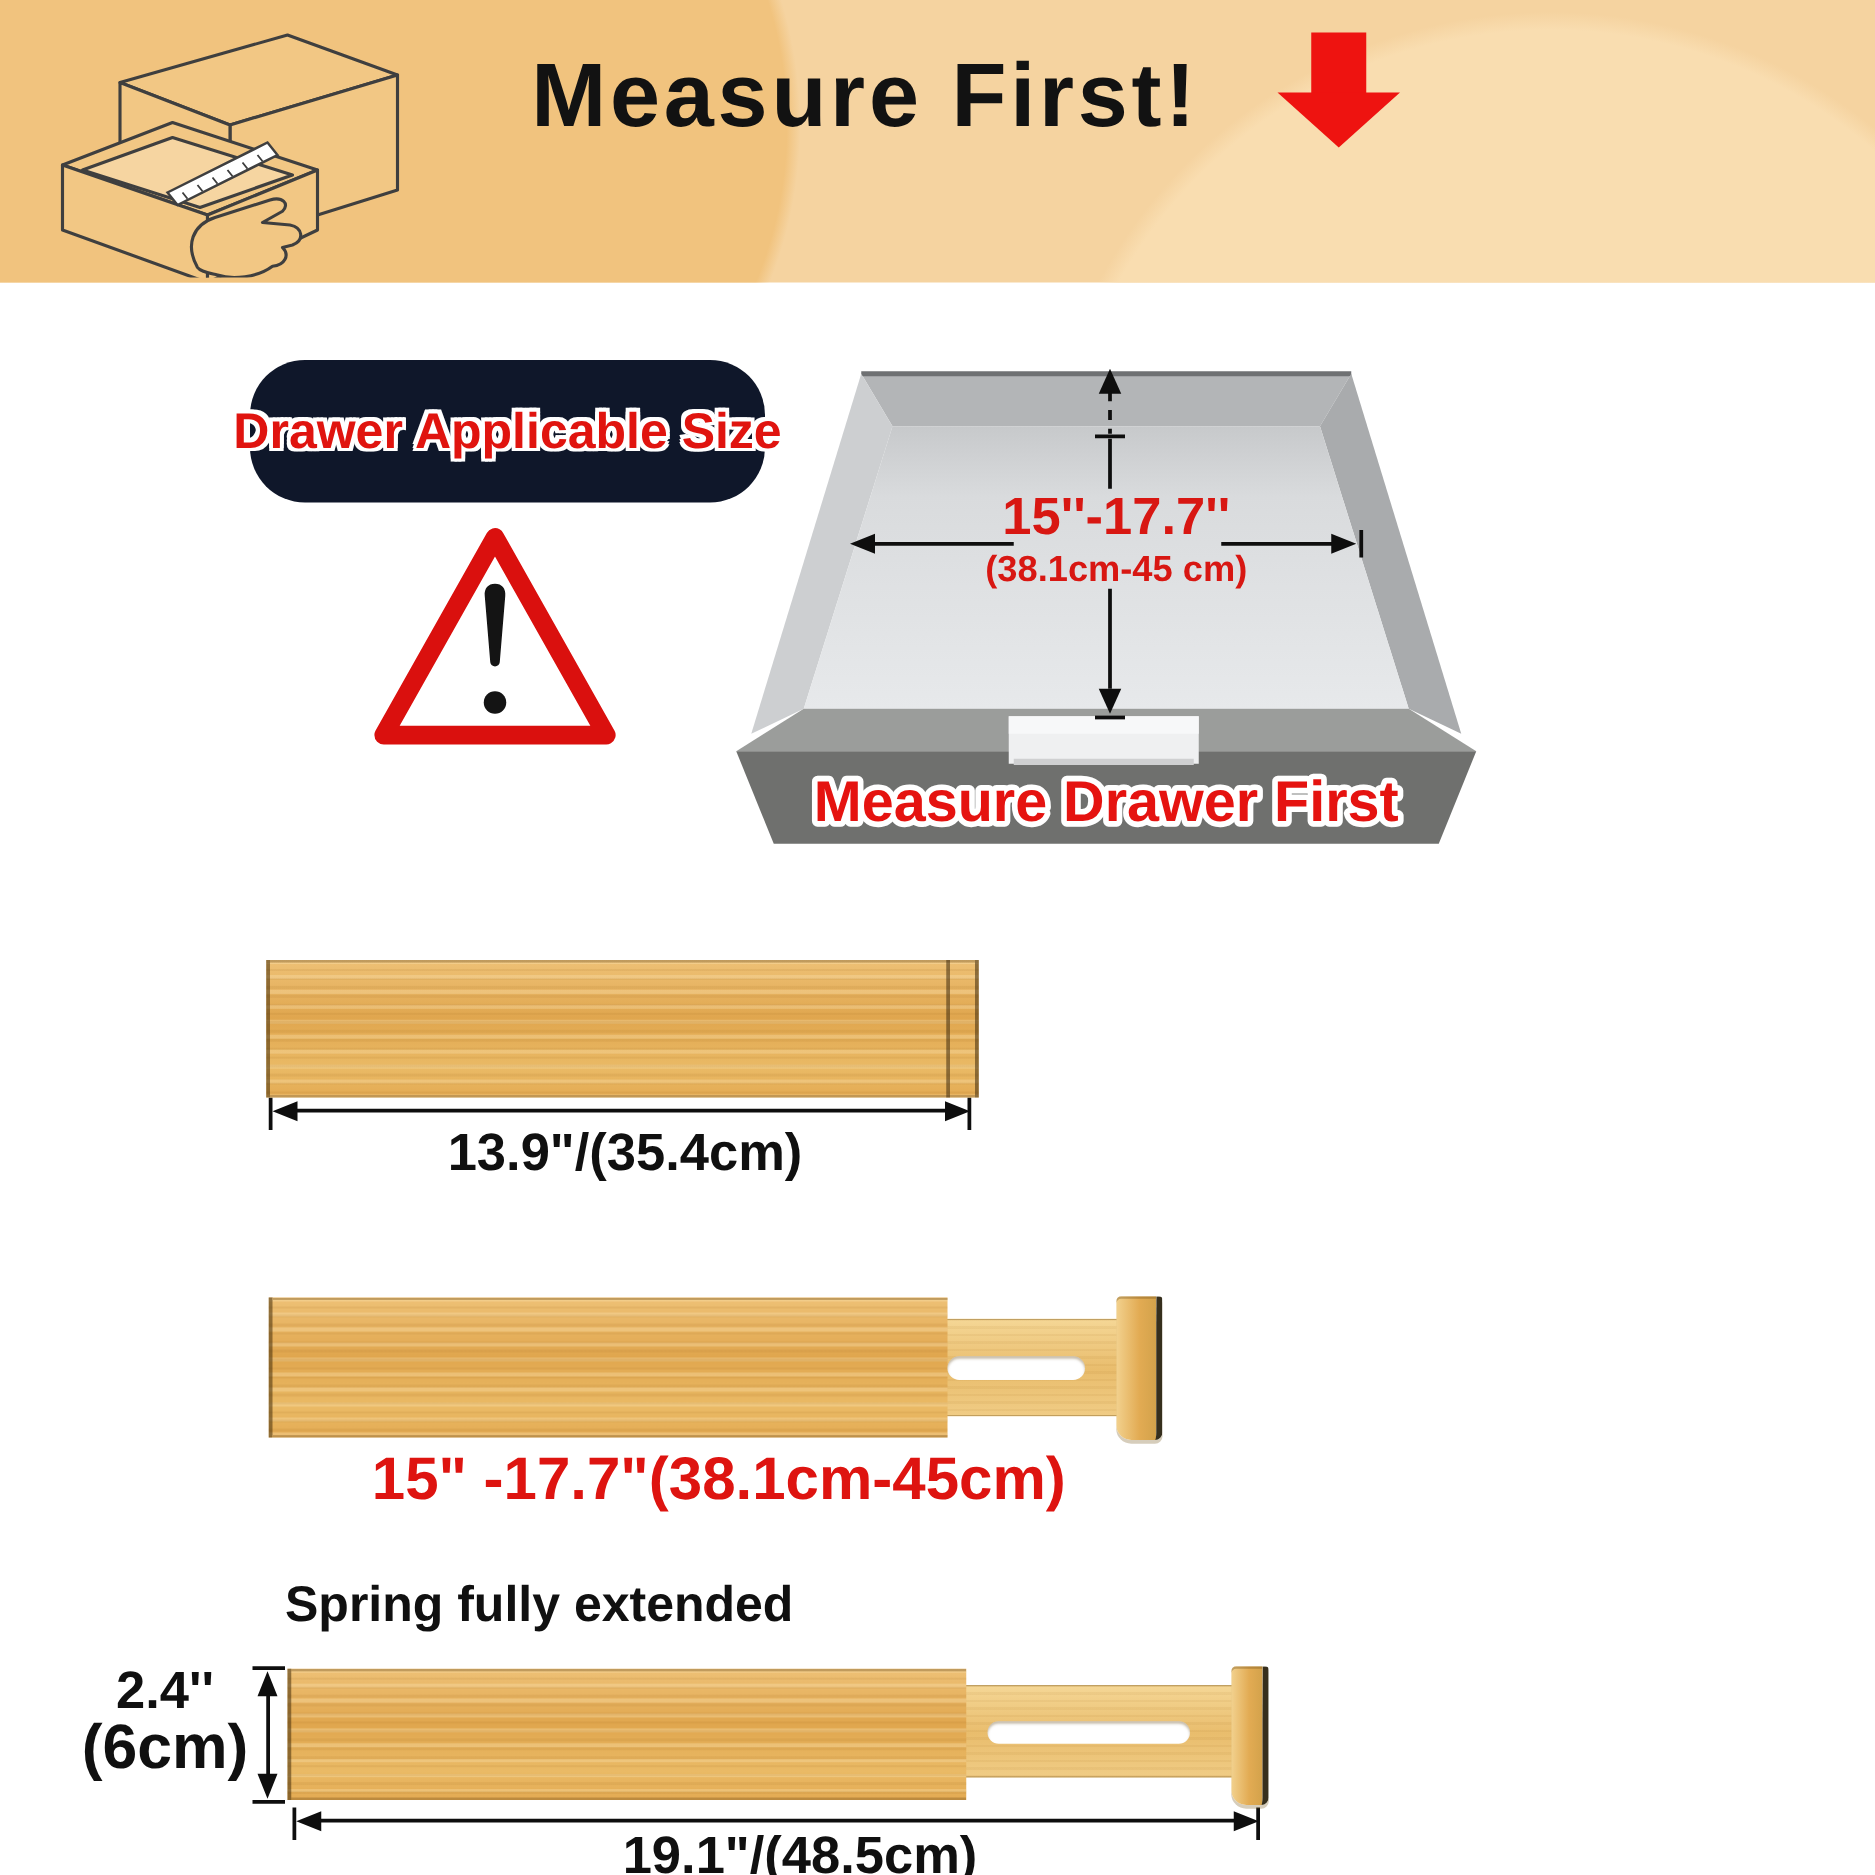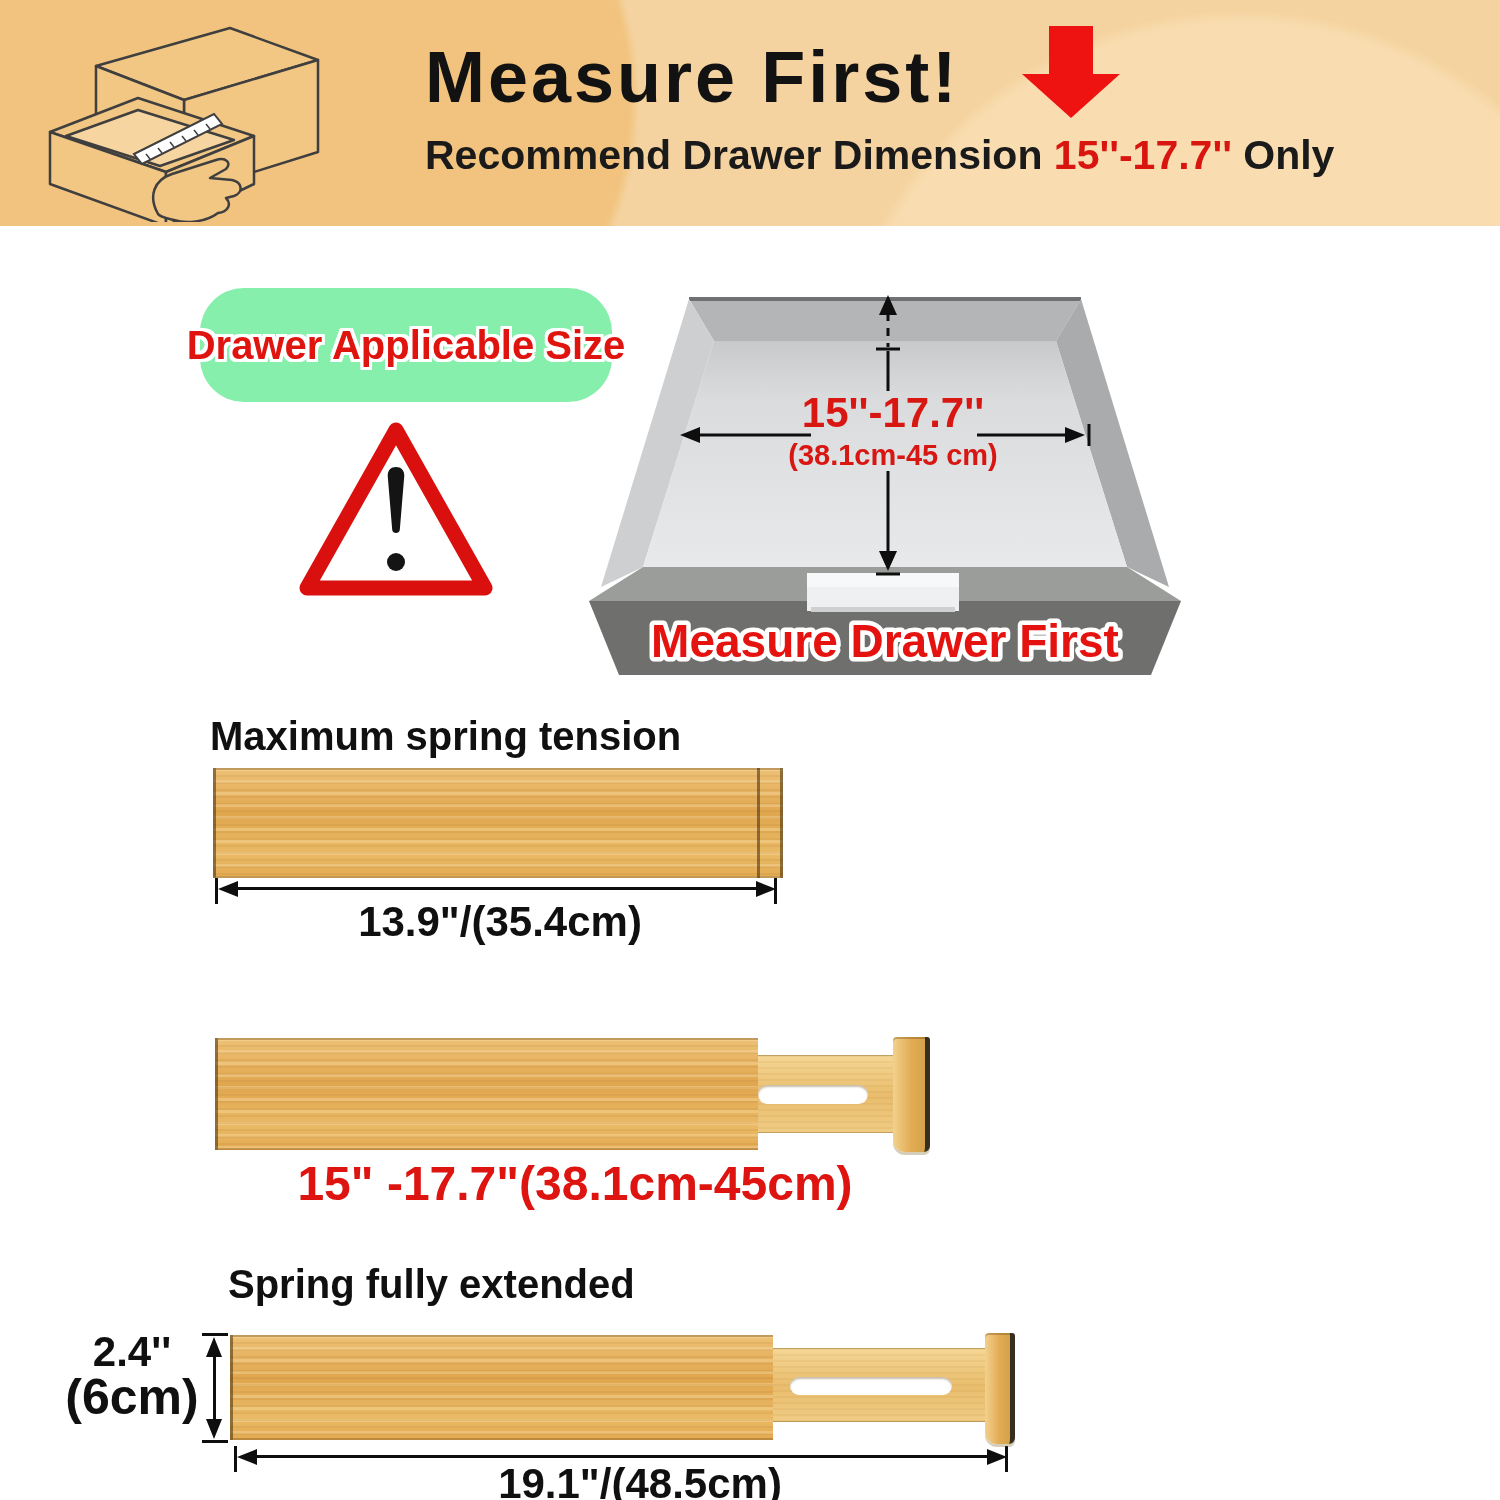--- a/index.html
+++ b/index.html
@@ -20,21 +20,21 @@
     letter-spacing:3px;color:#121212;
   }
   .banner-sub{position:absolute;left:425px;top:132px;font-size:41px;font-weight:bold;color:#1a1a1a;white-space:nowrap;}
   .banner-sub .hl{color:#d9150f;}
   .red-arrow-stem{position:absolute;left:1049px;top:26px;width:44px;height:50px;background:#ee1310;}
   .red-arrow-head{position:absolute;left:1022px;top:74px;width:0;height:0;
     border-left:49px solid transparent;border-right:49px solid transparent;border-top:44px solid #ee1310;}
   
   .pill{
     position:absolute;left:200px;top:288px;width:412px;height:114px;border-radius:44px;
-    background:#86efac;display:flex;align-items:center;justify-content:center;
+    background:#0f172a;display:flex;align-items:center;justify-content:center;
   }
   .pill-text{
     font-size:40px;font-weight:bold;color:#e0140f;white-space:nowrap;
     text-shadow:-3px -3px 0 #fff,3px -3px 0 #fff,-3px 3px 0 #fff,3px 3px 0 #fff,0 -3px 0 #fff,0 3px 0 #fff,-3px 0 0 #fff,3px 0 0 #fff;
   }
   
   .h-black{position:absolute;font-size:40px;font-weight:bold;color:#101010;white-space:nowrap;}
   .h-red{position:absolute;font-size:41px;font-weight:bold;color:#e01511;white-space:nowrap;}
   .dim-label{position:absolute;font-size:42px;font-weight:bold;color:#101010;text-align:center;white-space:nowrap;}
   .dim-label-red{position:absolute;font-size:48px;font-weight:bold;color:#de1410;text-align:center;white-space:nowrap;}
@@ -95,21 +95,20 @@
       </g>
       <g>
         <path d="M112 144 L192 104 L200 114 L120 154 Z" fill="#ffffff" stroke="#3f3f3f" stroke-width="2"></path>
         <path d="M124 144 L128 149 M136 138 L140 143 M148 132 L152 137 M160 126 L164 131 M172 120 L176 125 M184 114 L188 119" stroke="#3f3f3f" stroke-width="1.5"></path>
       </g>
       <path d="M136 204 C126 186 132 170 150 164 L194 150 C204 147 210 153 204 159 L188 168 L210 170 C220 172 222 182 212 186 L204 188 C210 194 206 202 196 203 C184 212 164 214 152 210 C144 208 138 207 136 204 Z" fill="#f2c784" stroke="#3f3f3f" stroke-width="2.5" stroke-linejoin="round"></path>
     </svg>
 
     <div class="banner-title">Measure First!</div>
 
-    <div class="banner-sub"><span>Recommend Drawer Dimension </span><span class="hl">15''-17.7''</span><span> Only</span></div>
 
     <div>
       <div class="red-arrow-stem"></div>
       <div class="red-arrow-head"></div>
     </div>
   </div>
 
   <div class="pill">
     <span class="pill-text">Drawer Applicable Size</span>
   </div>
@@ -161,21 +160,20 @@
       <polygon points="500,150 480,142 480,158"></polygon>
       <line x1="504" y1="139" x2="504" y2="161" stroke="#0e0e0e" stroke-width="3"></line>
     </g>
 
     <text x="308" y="142" text-anchor="middle" font-size="42" font-weight="bold" fill="#d81712">15''-17.7''</text>
     <text x="308" y="180" text-anchor="middle" font-size="29" font-weight="bold" fill="#d81712">(38.1cm-45 cm)</text>
 
     <text x="300" y="372" text-anchor="middle" font-size="46" font-weight="bold" fill="#e51310" stroke="#ffffff" stroke-width="9" paint-order="stroke" stroke-linejoin="round">Measure Drawer First</text>
   </svg>
 
-  <div class="h-black" style="left:210px;top:714px;">Maximum spring tension</div>
 
   <div class="bamboo board-right-edge" style="left:213px;top:768px;width:564px;height:110px;">
     <div class="grain-line" style="left:541px;"></div>
   </div>
 
   <div>
     <div class="tick-v" style="left:215px;top:878px;"></div>
     <div class="ah-left" style="left:218px;top:881px;"></div>
     <div class="dimline-h" style="left:236px;top:887px;width:522px;"></div>
     <div class="ah-right" style="left:756px;top:881px;"></div>

